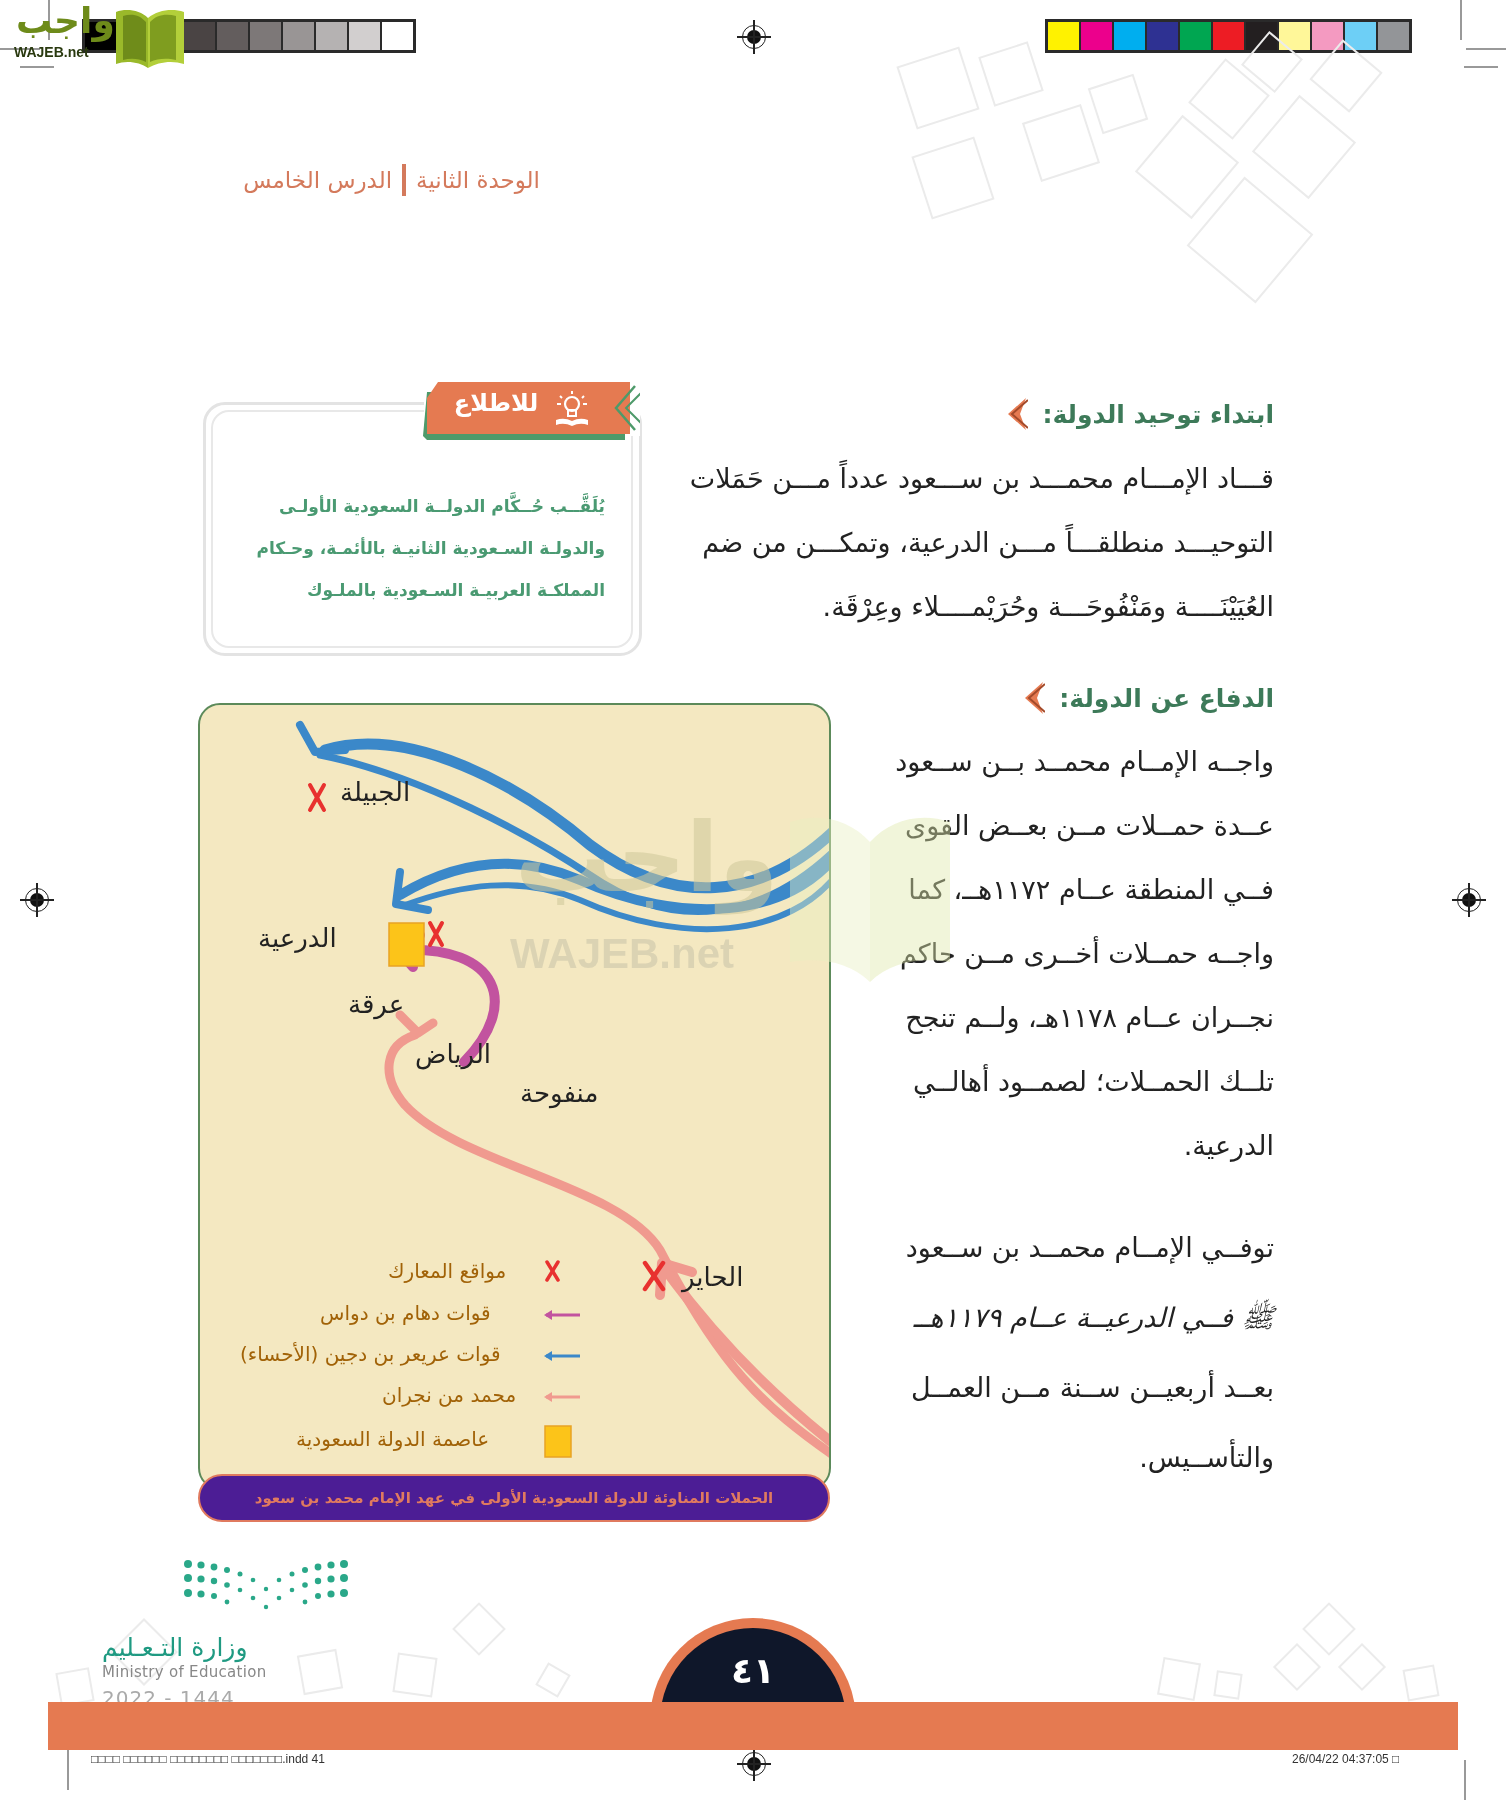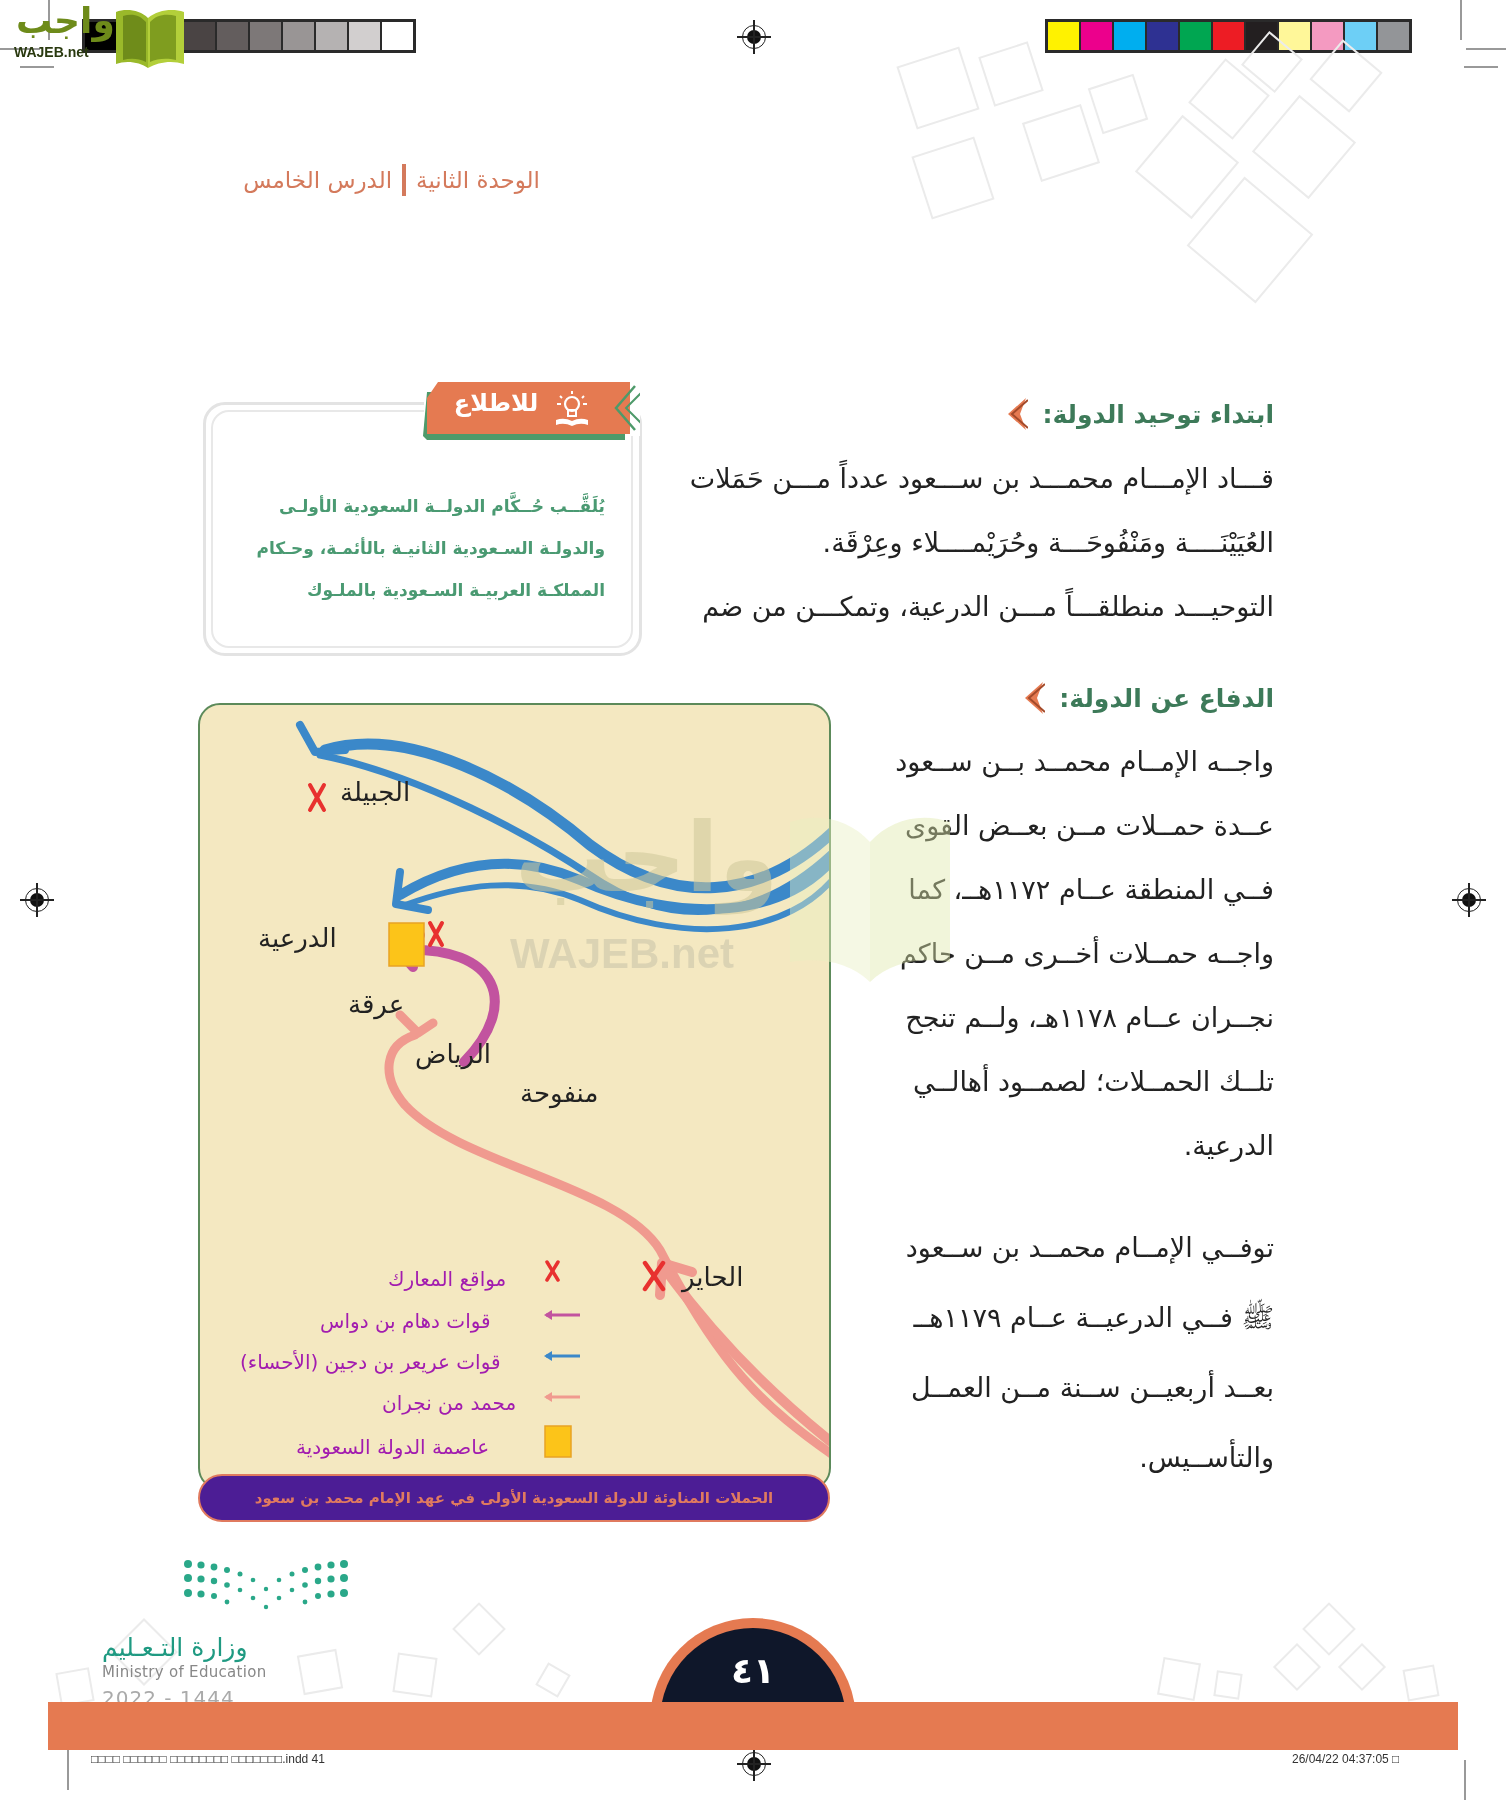--- a/index.html
+++ b/index.html
@@ -22,21 +22,21 @@
   .para{position:absolute;right:232px;direction:rtl;text-align:justify;text-align-last:right;color:#222;font-size:27px;}
   .para div{height:64px;line-height:64px;white-space:nowrap;}
   .infobox{position:absolute;left:203px;top:398px;width:437px;height:257px;}
   .infobox .frame{position:absolute;left:0;top:4px;width:433px;height:248px;border:3px solid #e3e3e3;border-radius:22px;}
   .infobox .frame2{position:absolute;left:8px;top:12px;width:418px;height:234px;border:2px solid #e8e8e8;border-radius:18px;}
   .badge{position:absolute;left:220px;top:380px;width:420px;height:64px;}
   .info-text{position:absolute;left:225px;top:485px;width:380px;direction:rtl;text-align:justify;text-align-last:right;color:#4a9a72;font-size:17px;font-weight:bold;letter-spacing:0.5px;}
   .info-text div{height:42px;line-height:42px;white-space:nowrap;}
   .map{position:absolute;left:198px;top:703px;width:633px;height:787px;background:#f4e8c1;border:2.5px solid #5c8a5a;border-radius:22px;box-sizing:border-box;overflow:hidden;}
   .place{position:absolute;color:#222;font-size:26px;font-family:"DejaVu Sans",sans-serif;direction:rtl;white-space:nowrap;}
-  .legend-row{position:absolute;display:flex;flex-direction:row-reverse;align-items:center;gap:10px;direction:rtl;font-size:20px;color:#a21caf;white-space:nowrap;margin-top:8px;}
+  .legend-row{position:absolute;display:flex;flex-direction:row-reverse;align-items:center;gap:10px;direction:rtl;font-size:20px;color:#a16207;white-space:nowrap;}
   .caption{position:absolute;left:198px;top:1474px;width:632px;height:48px;border:2.5px solid #e07a5f;border-radius:26px;background:#4c1d95;box-sizing:border-box;display:flex;align-items:center;justify-content:center;color:#e07a5f;font-weight:bold;font-size:15px;direction:rtl;}
   .band{position:absolute;left:48px;top:1702px;width:1410px;height:48px;background:#e57a51;}
   .pagenum{position:absolute;left:650px;top:1618px;width:206px;height:110px;border-radius:103px 103px 0 0;background:#e57a51;}
   .pagenum .inner{position:absolute;left:10px;top:10px;width:186px;height:100px;border-radius:93px 93px 0 0;background:#0f172a;display:flex;justify-content:center;align-items:flex-start;}
   .pagenum .num{color:#fff;font-size:36px;font-weight:bold;margin-top:22px;}
   .moe-ar{position:absolute;left:102px;top:1633px;color:#1f9a82;font-size:25px;direction:rtl;}
   .moe-en{position:absolute;left:102px;top:1663px;color:#888;font-size:15px;letter-spacing:0.3px;}
   .moe-yr{position:absolute;left:102px;top:1686px;color:#aaa;font-size:20px;letter-spacing:1px;}
   .slug{position:absolute;top:1752px;font-size:12px;color:#333;font-family:"Liberation Sans",sans-serif;}
   .watermark{position:absolute;left:510px;top:812px;width:460px;height:180px;opacity:0.55;pointer-events:none;}
@@ -125,22 +125,22 @@
 
 <div class="sec-head" style="top:396px;">
   <svg class="chev" viewBox="0 0 26 36">
     <path d="M24 2 L6 18 L24 34 L18 18 Z" fill="#e57a51"></path>
     <path d="M26 4 L10 18 L26 32" fill="none" stroke="#a34a2a" stroke-width="2"></path>
   </svg>
   <span>ابتداء توحيد الدولة:</span>
 </div>
 <div class="para" style="top:447px;width:600px;">
   <div>قـــاد الإمـــام محمـــد بن ســـعود عدداً مـــن حَمَلات</div>
+  <div>التوحيـــد منطلقـــاً مـــن الدرعية، وتمكـــن من ضم</div>
   <div>العُيَيْنَــــة ومَنْفُوحَـــة وحُرَيْمــــلاء وعِرْقَة.</div>
-  <div>التوحيـــد منطلقـــاً مـــن الدرعية، وتمكـــن من ضم</div>
 </div>
 
 <div class="infobox">
   <div class="frame"></div>
   <div class="frame2"></div>
 </div>
 <svg class="badge" viewBox="0 0 420 64">
   <polygon points="210,4 420,4 420,56 214,56 204,46 204,14" fill="#fff"></polygon>
   <polygon points="207,12 405,12 405,60 207,60 203,56" fill="#4e9a6a"></polygon>
   <polygon points="218,2 410,2 410,54 207,54 207,18" fill="#e57a51"></polygon>
@@ -176,21 +176,21 @@
   <div>عــدة حمــلات مــن بعــض القوى</div>
   <div>فــي المنطقة عــام ١١٧٢هــ، كما</div>
   <div>واجــه حمــلات أخــرى مــن حاكم</div>
   <div>نجــران عــام ١١٧٨هـ، ولــم تنجح</div>
   <div>تلــك الحمــلات؛ لصمــود أهالــي</div>
   <div>الدرعية.</div>
 </div>
 
 <div class="para" style="top:1213px;width:405px;">
   <div style="height:70px;line-height:70px;">توفــي الإمــام محمــد بن ســعود</div>
-  <div style="height:70px;line-height:70px;">ﷺ فــي الدرعيــة عــام ١١٧٩هــ</div>
+  <div style="height:70px;line-height:70px;font-style:italic;">ﷺ فــي الدرعيــة عــام ١١٧٩هــ</div>
   <div style="height:70px;line-height:70px;">بعــد أربعيــن ســنة مــن العمــل</div>
   <div style="height:70px;line-height:70px;">والتأســيس.</div>
 </div>
 
 <div class="map">
   <svg class="abs" style="left:0;top:0;" width="633" height="787" viewBox="0 0 633 787">
     <defs>
       <marker id="mb" markerWidth="6" markerHeight="6" refX="3" refY="3" orient="auto">
           <path d="M0,0 L6,3 L0,6" fill="none" stroke="#3b88c9" stroke-width="1.4"></path>
         </marker>

